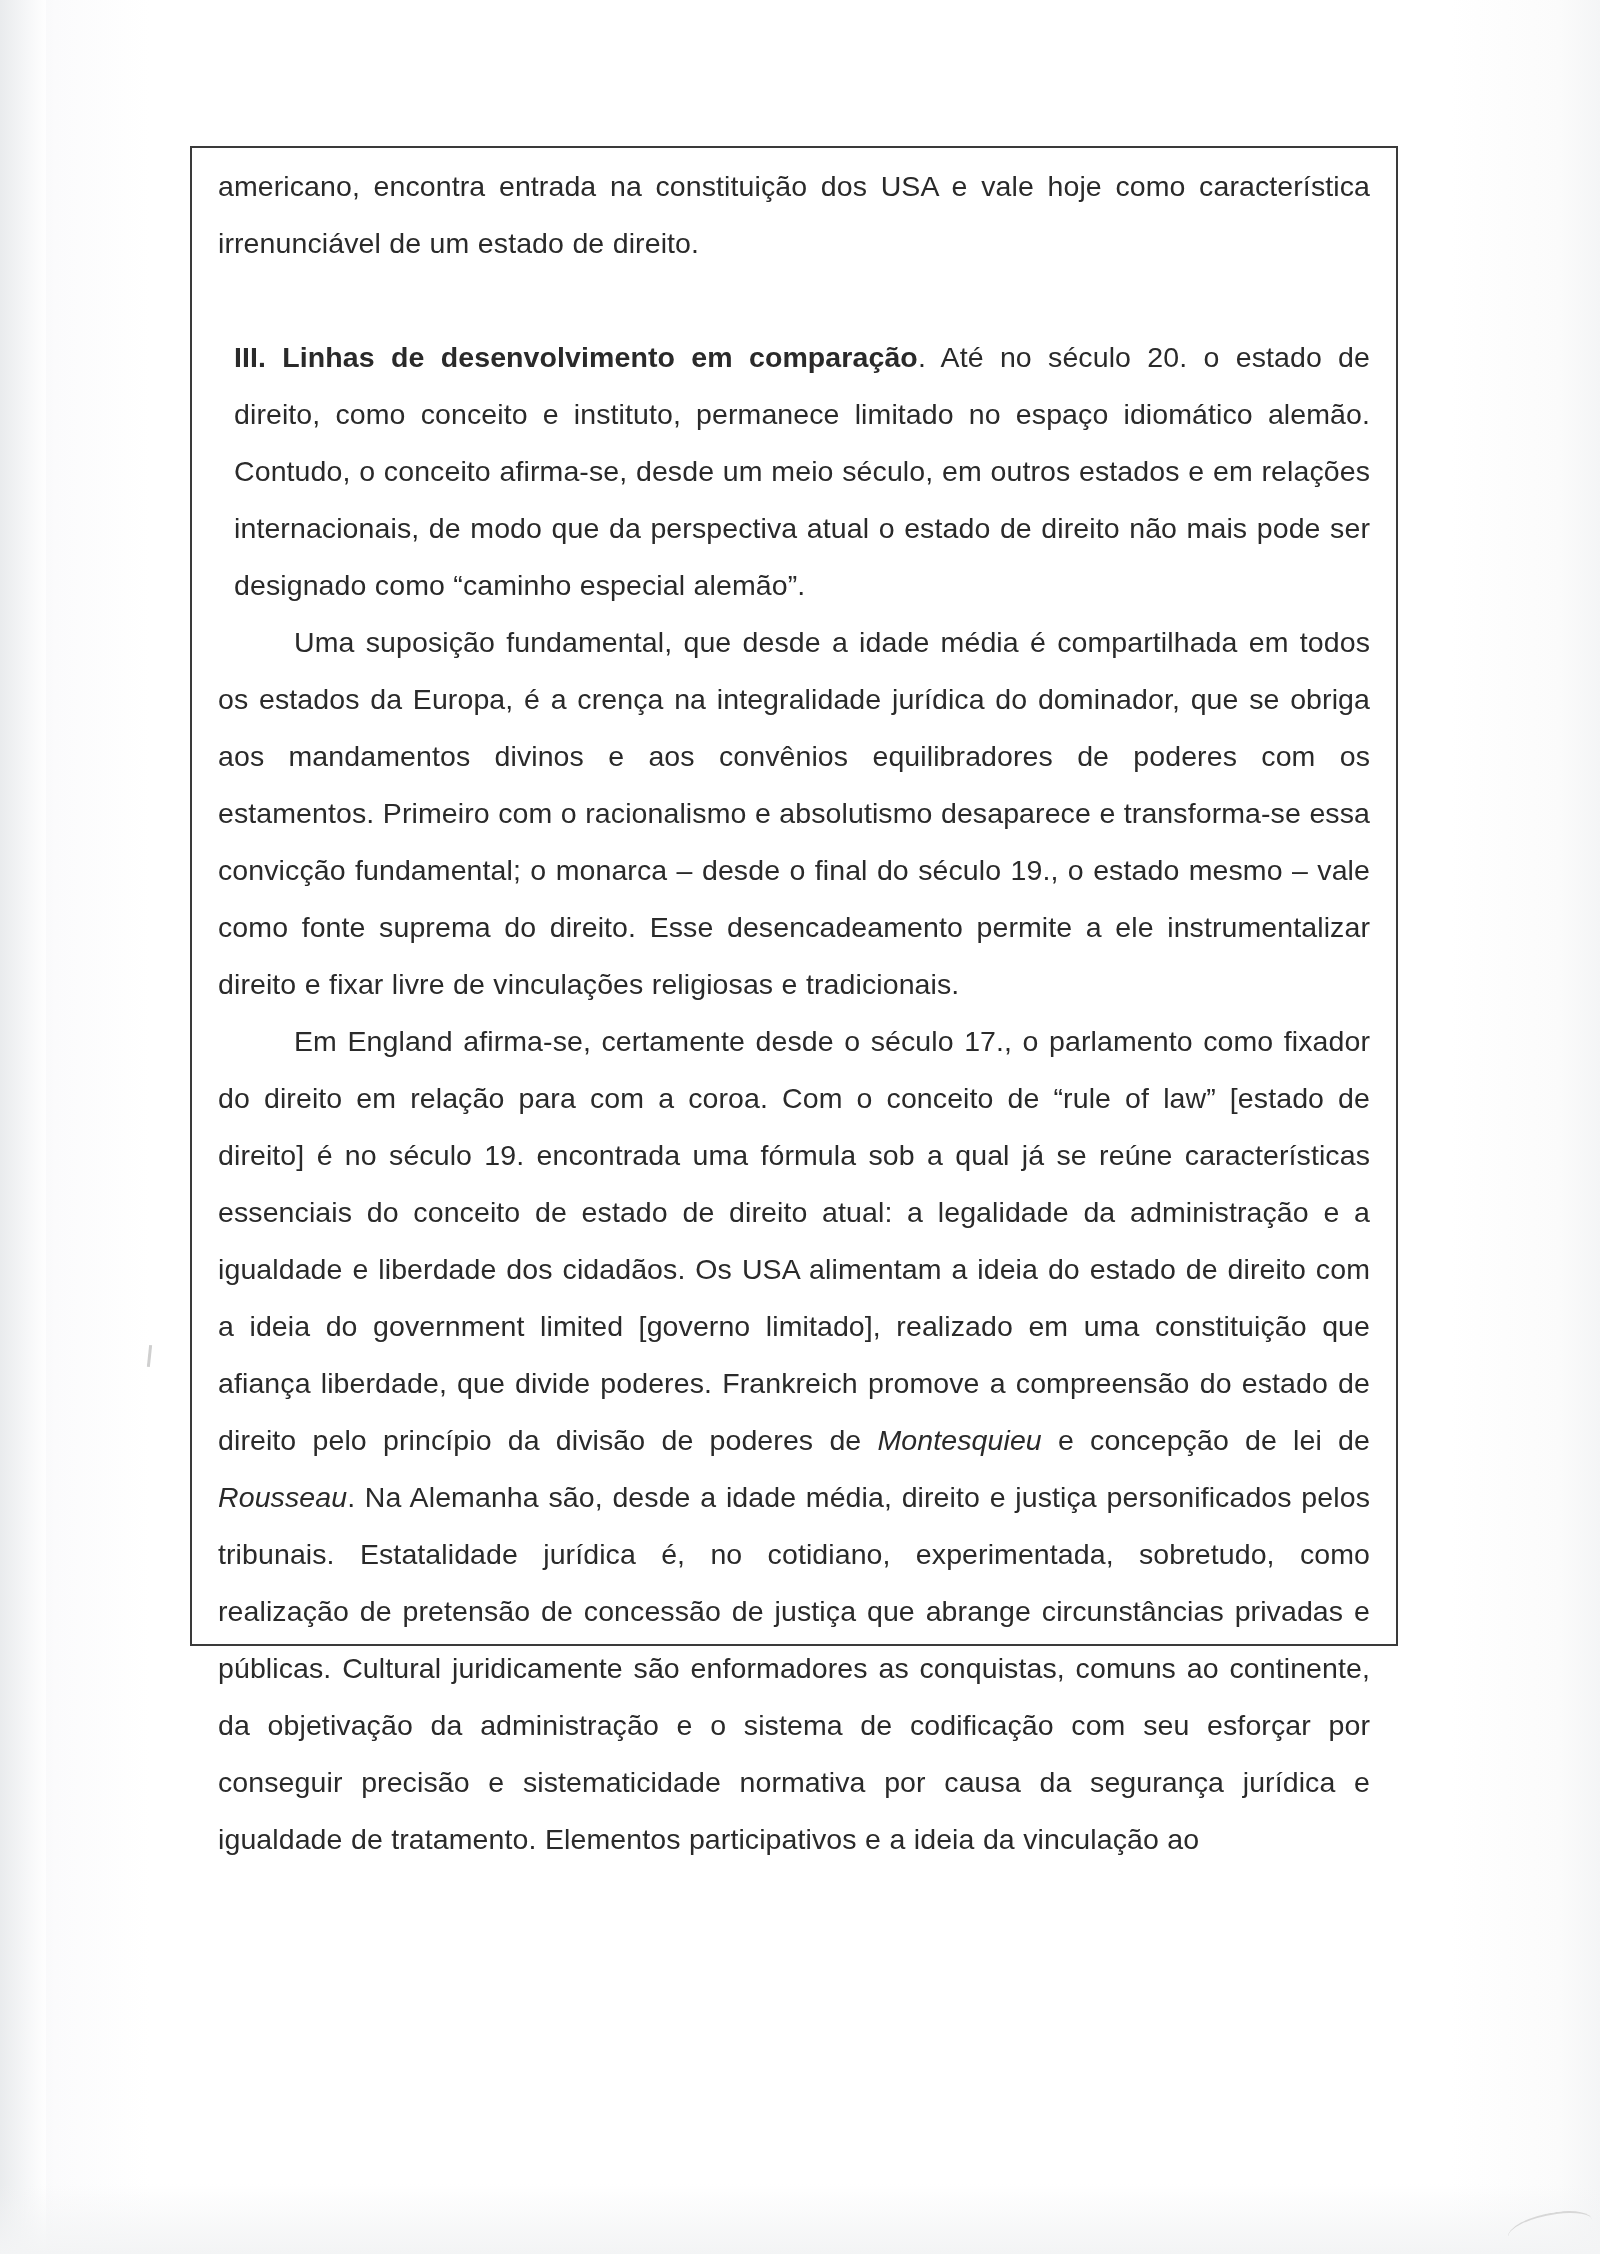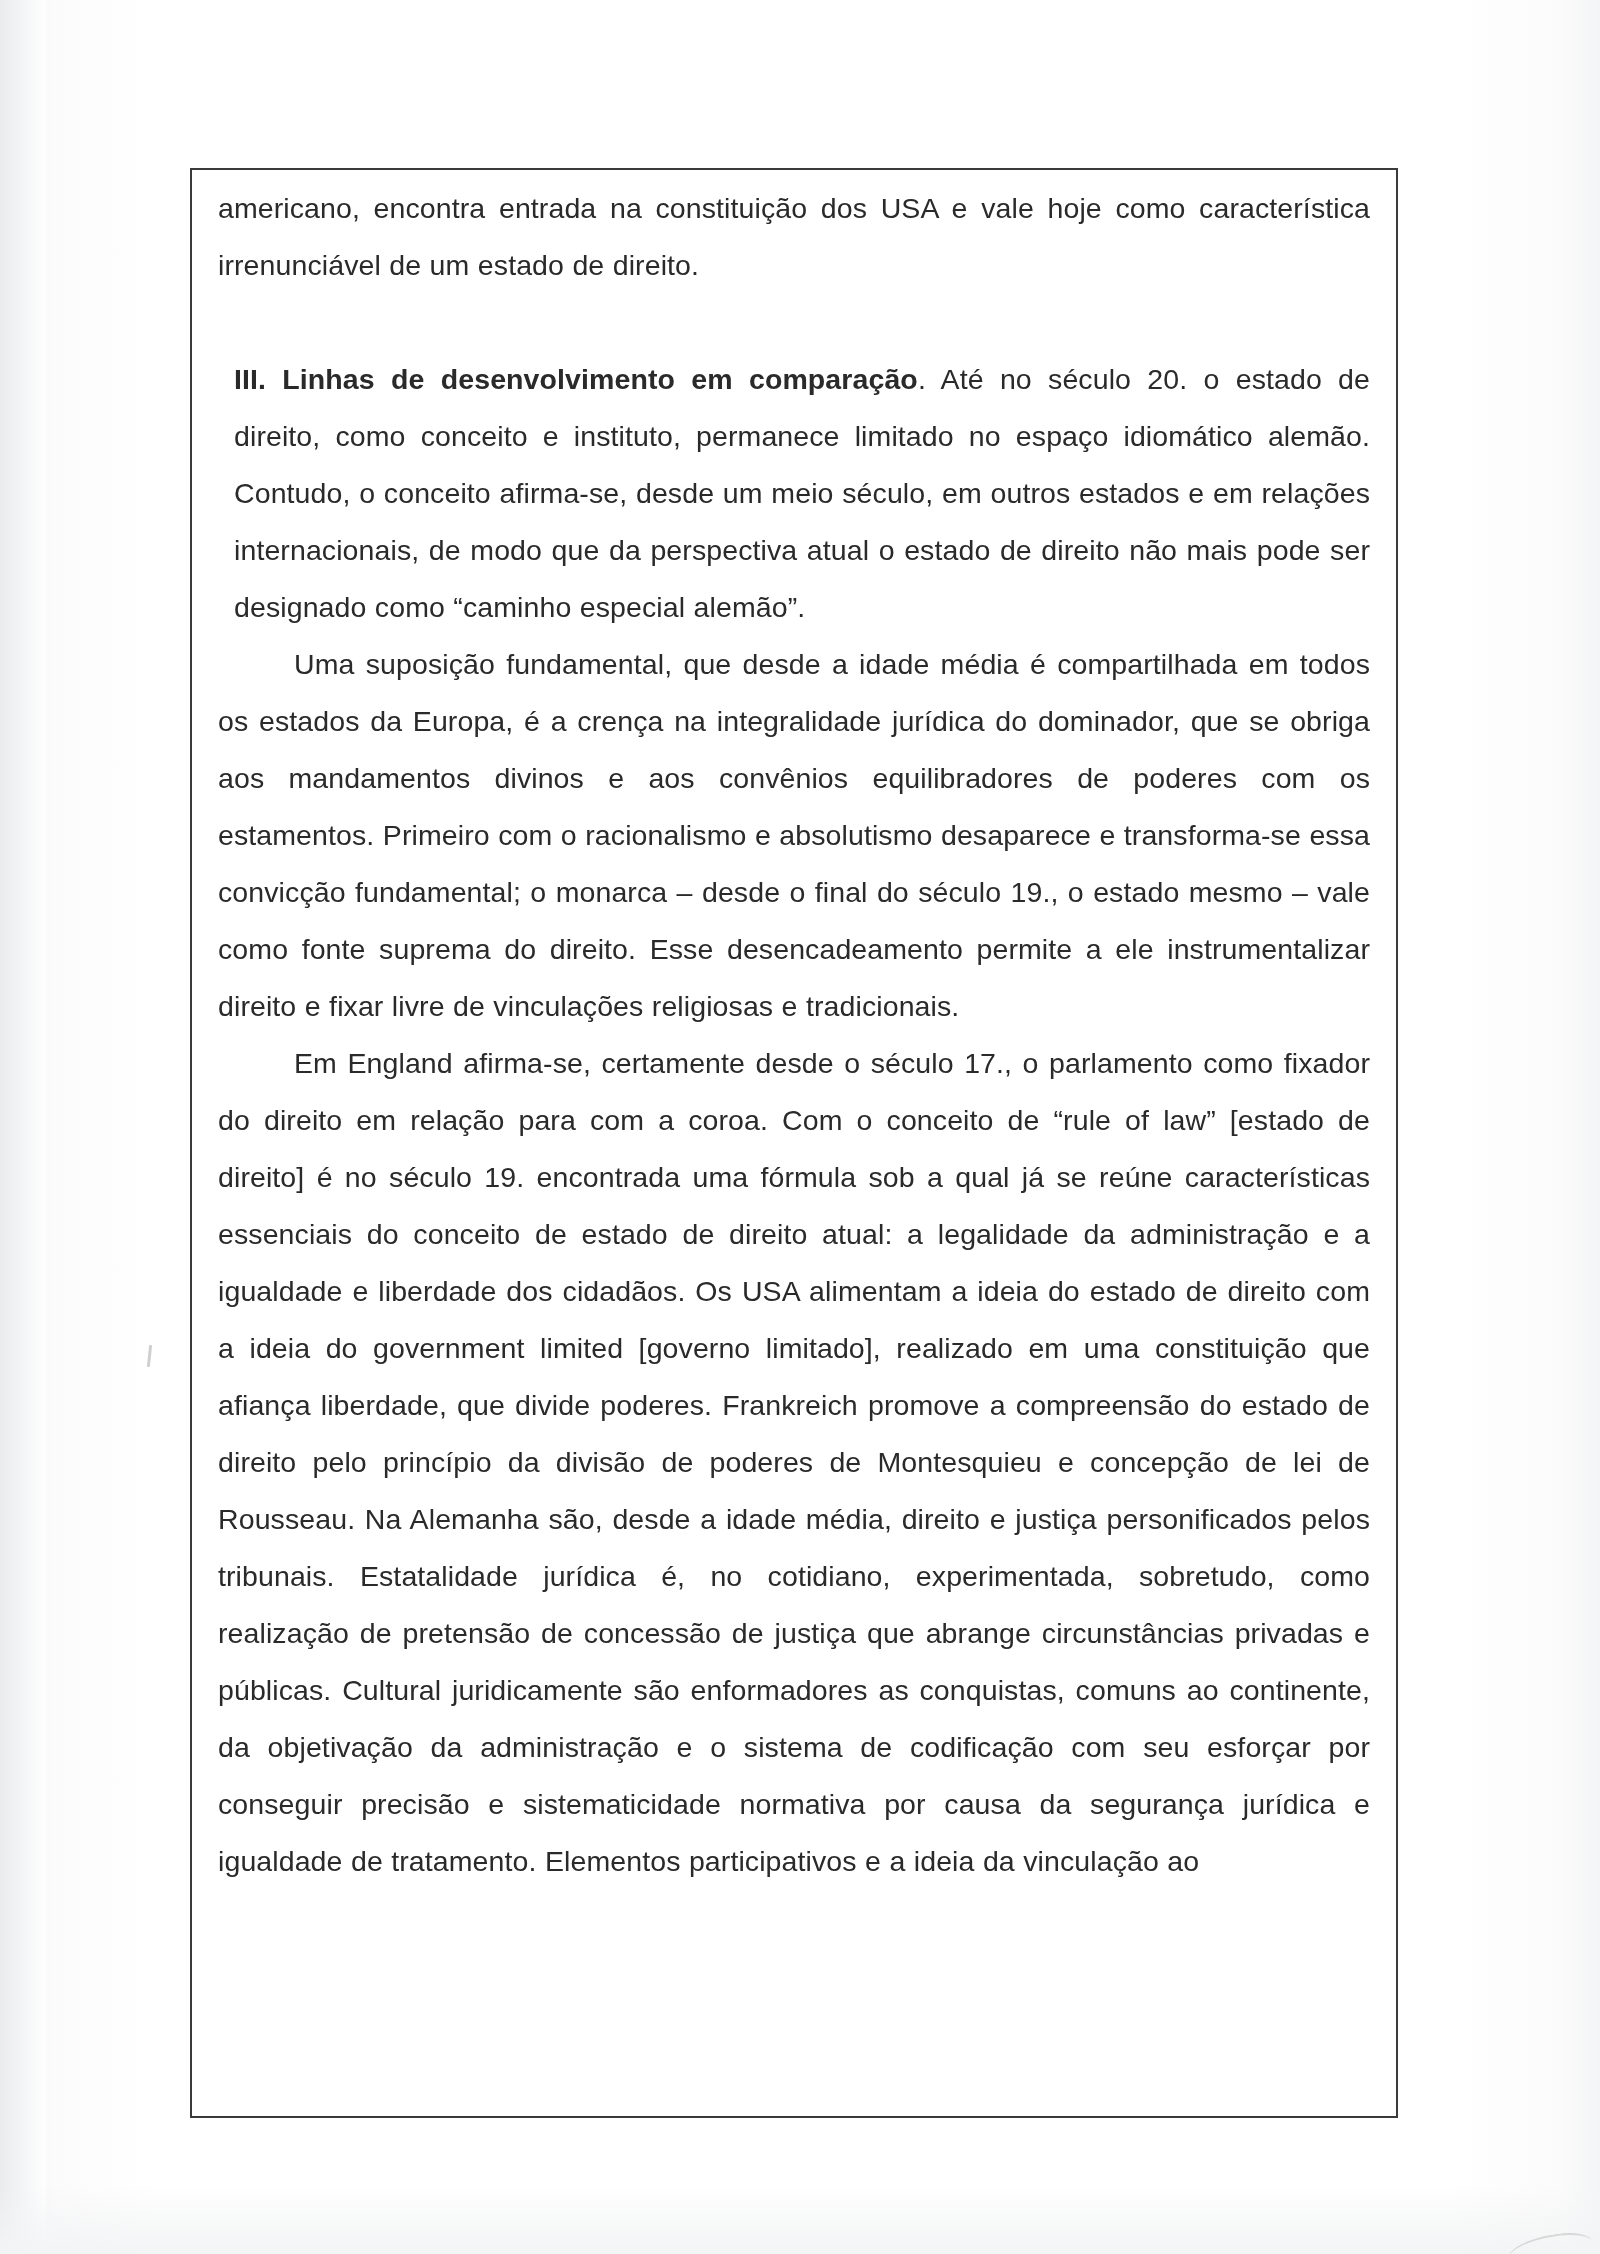--- a/index.html
+++ b/index.html
@@ -38,23 +38,23 @@
     position: absolute;
     left: 0; bottom: 0;
     width: 1600px; height: 70px;
     background: linear-gradient(180deg, rgba(255,255,255,0) 0%, #f3f4f5 100%);
   }
 
   
   .text-frame {
     position: absolute;
     left: 190px;
-    top: 168px;
+    top: 146px;
     width: 1208px;
-    height: 1950px;
+    height: 1500px;
     border: 2px solid #3a3a3a;
     box-sizing: border-box;
     background: #ffffff;
   }
 
   .frame-inner {
     position: absolute;
     left: 26px;
     top: 10px;
     width: 1152px;
@@ -74,20 +74,21 @@
     text-indent: 76px;
   }
   p.gap-before {
     margin-top: 57px;
     margin-left: 16px;
   }
   .bold-run {
     font-weight: bold;
   }
   .italic-run {
+    font-style: italic;
   }
 
   
   .artifact-a {
     position: absolute;
     left: 148px; top: 1345px;
     width: 3px; height: 22px;
     background: #cfcfcf;
     transform: rotate(6deg);
   }

